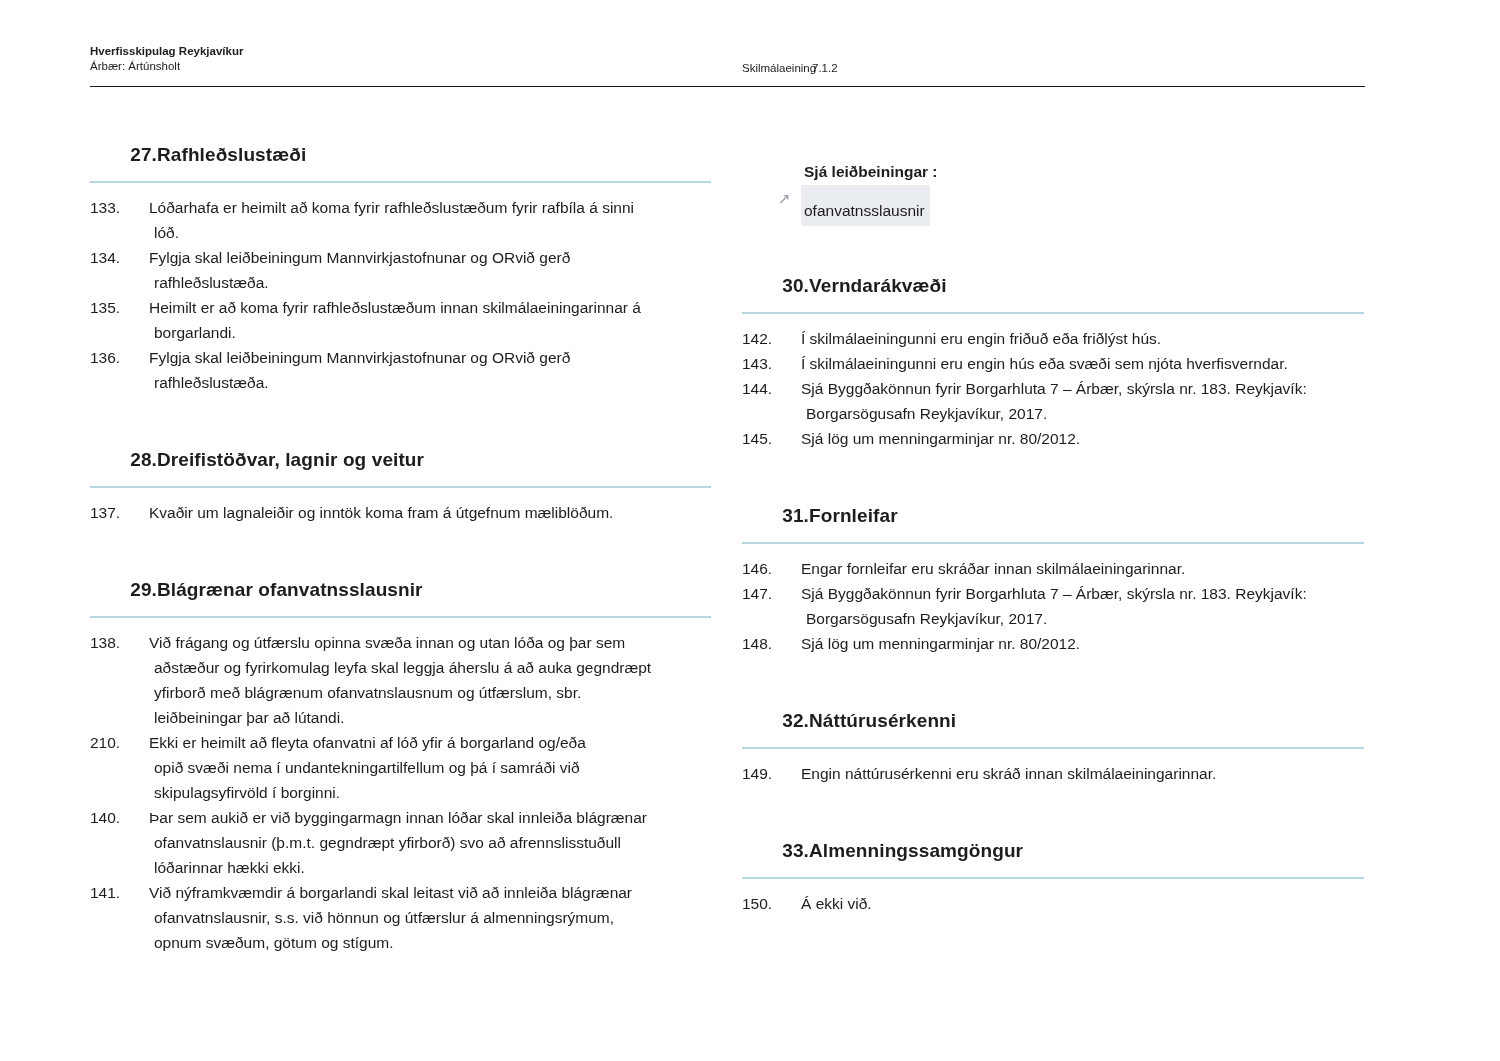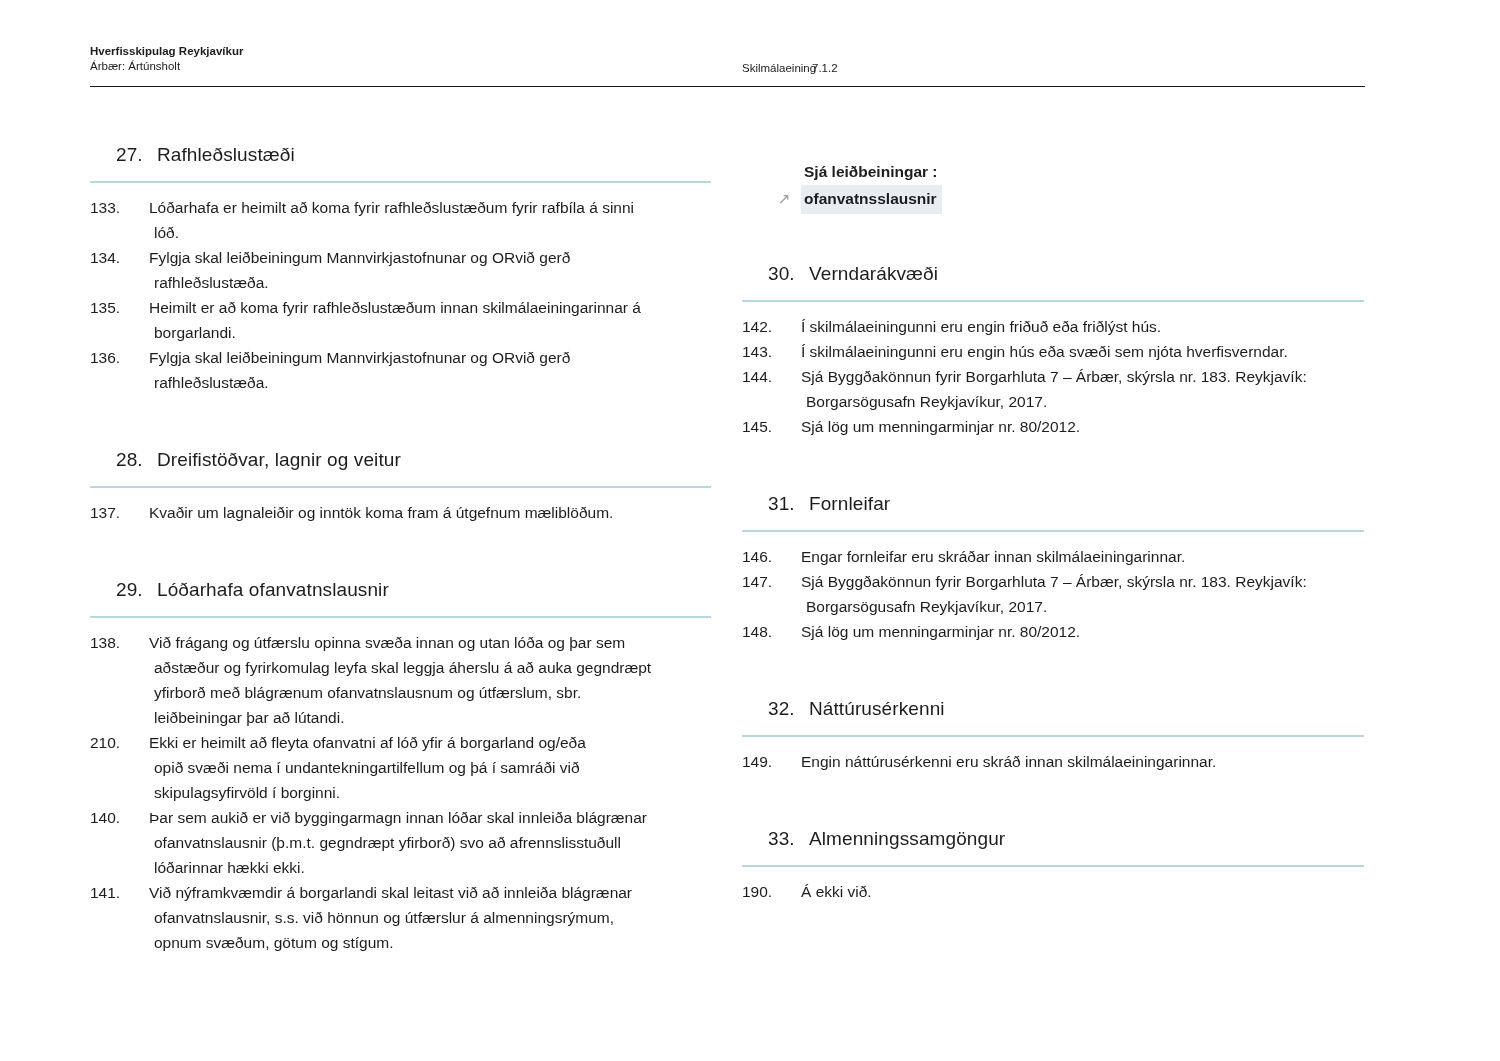--- a/index.html
+++ b/index.html
@@ -24,26 +24,26 @@
   
   .col{position:absolute;}
   .col-left{left:90px;top:142px;width:621px;}
   .col-right{left:742px;top:149px;width:622px;}
 
   
   .guideline-note{position:relative;padding-left:62px;margin-bottom:47px;font-size:15.5px;line-height:25px;margin-top:10px;}
   .note-label{font-weight:bold;}
   .note-link-row{position:relative;margin-top:1px;}
   .note-arrow{position:absolute;left:-26px;top:1px;color:var(--arrow);font-size:15px;font-weight:normal;}
-  .note-link{display:inline-block;font-weight:bold;background:var(--link-bg);padding:1px 5px 3px 3px;margin-left:-3px;cursor:pointer;}
+  .note-link{display:inline-block;font-weight:normal;background:var(--link-bg);padding:13px 5px 3px 3px;margin-left:-3px;cursor:pointer;}
 
   
   .section{margin-bottom:52px;}
   .section:last-child{margin-bottom:0;}
-  .section-heading{display:flex;padding-left:26px;font-size:19px;line-height:26px;font-weight:normal;letter-spacing:.1px;}
+  .section-heading{display:flex;padding-left:26px;font-size:19px;line-height:26px;font-weight:bold;letter-spacing:.1px;text-align:right;}
   .section-number{min-width:41px;}
   .section-rule{margin-top:13px;height:2px;background:var(--rule-accent);}
   .section-items{margin-top:12px;}
   .item{display:flex;font-size:15.5px;line-height:25px;}
   .item-number{flex:0 0 59px;}
   .item-text{flex:1;white-space:pre-line;padding-left:5px;text-indent:-5px;}
 
   
   .page-number{position:absolute;left:91px;top:996px;font-size:13px;text-decoration:underline;}
 </style>
@@ -105,21 +105,21 @@
   <div class="item">
     <span class="item-number">137.</span>
     <span class="item-text">Kvaðir um lagnaleiðir og inntök koma fram á útgefnum mæliblöðum.</span>
   </div>
 </div>
   </div>
 
   <div class="section">
     <div class="section-heading">
       <span class="section-number">29.</span>
-      <span class="section-title">Lóðarhafa ofanvatnslausnir</span>
+      <span class="section-title">Blágrænar ofanvatnsslausnir</span>
     </div>
     <div class="section-rule"></div>
     <div class="section-items">
   <div class="item">
     <span class="item-number">138.</span>
     <span class="item-text">Við frágang og útfærslu opinna svæða innan og utan lóða og þar sem
 aðstæður og fyrirkomulag leyfa skal leggja áherslu á að auka gegndræpt
 yfirborð með blágrænum ofanvatnslausnum og útfærslum, sbr.
 leiðbeiningar þar að lútandi.</span>
   </div>
@@ -228,21 +228,21 @@
   </div>
 
   <div class="section">
     <div class="section-heading">
       <span class="section-number">33.</span>
       <span class="section-title">Almenningssamgöngur</span>
     </div>
     <div class="section-rule"></div>
     <div class="section-items">
   <div class="item">
-    <span class="item-number">190.</span>
+    <span class="item-number">150.</span>
     <span class="item-text">Á ekki við.</span>
   </div>
 </div>
   </div>
 </div>
   </div>
 
   <div class="page-number">62</div>
 
 </div>

